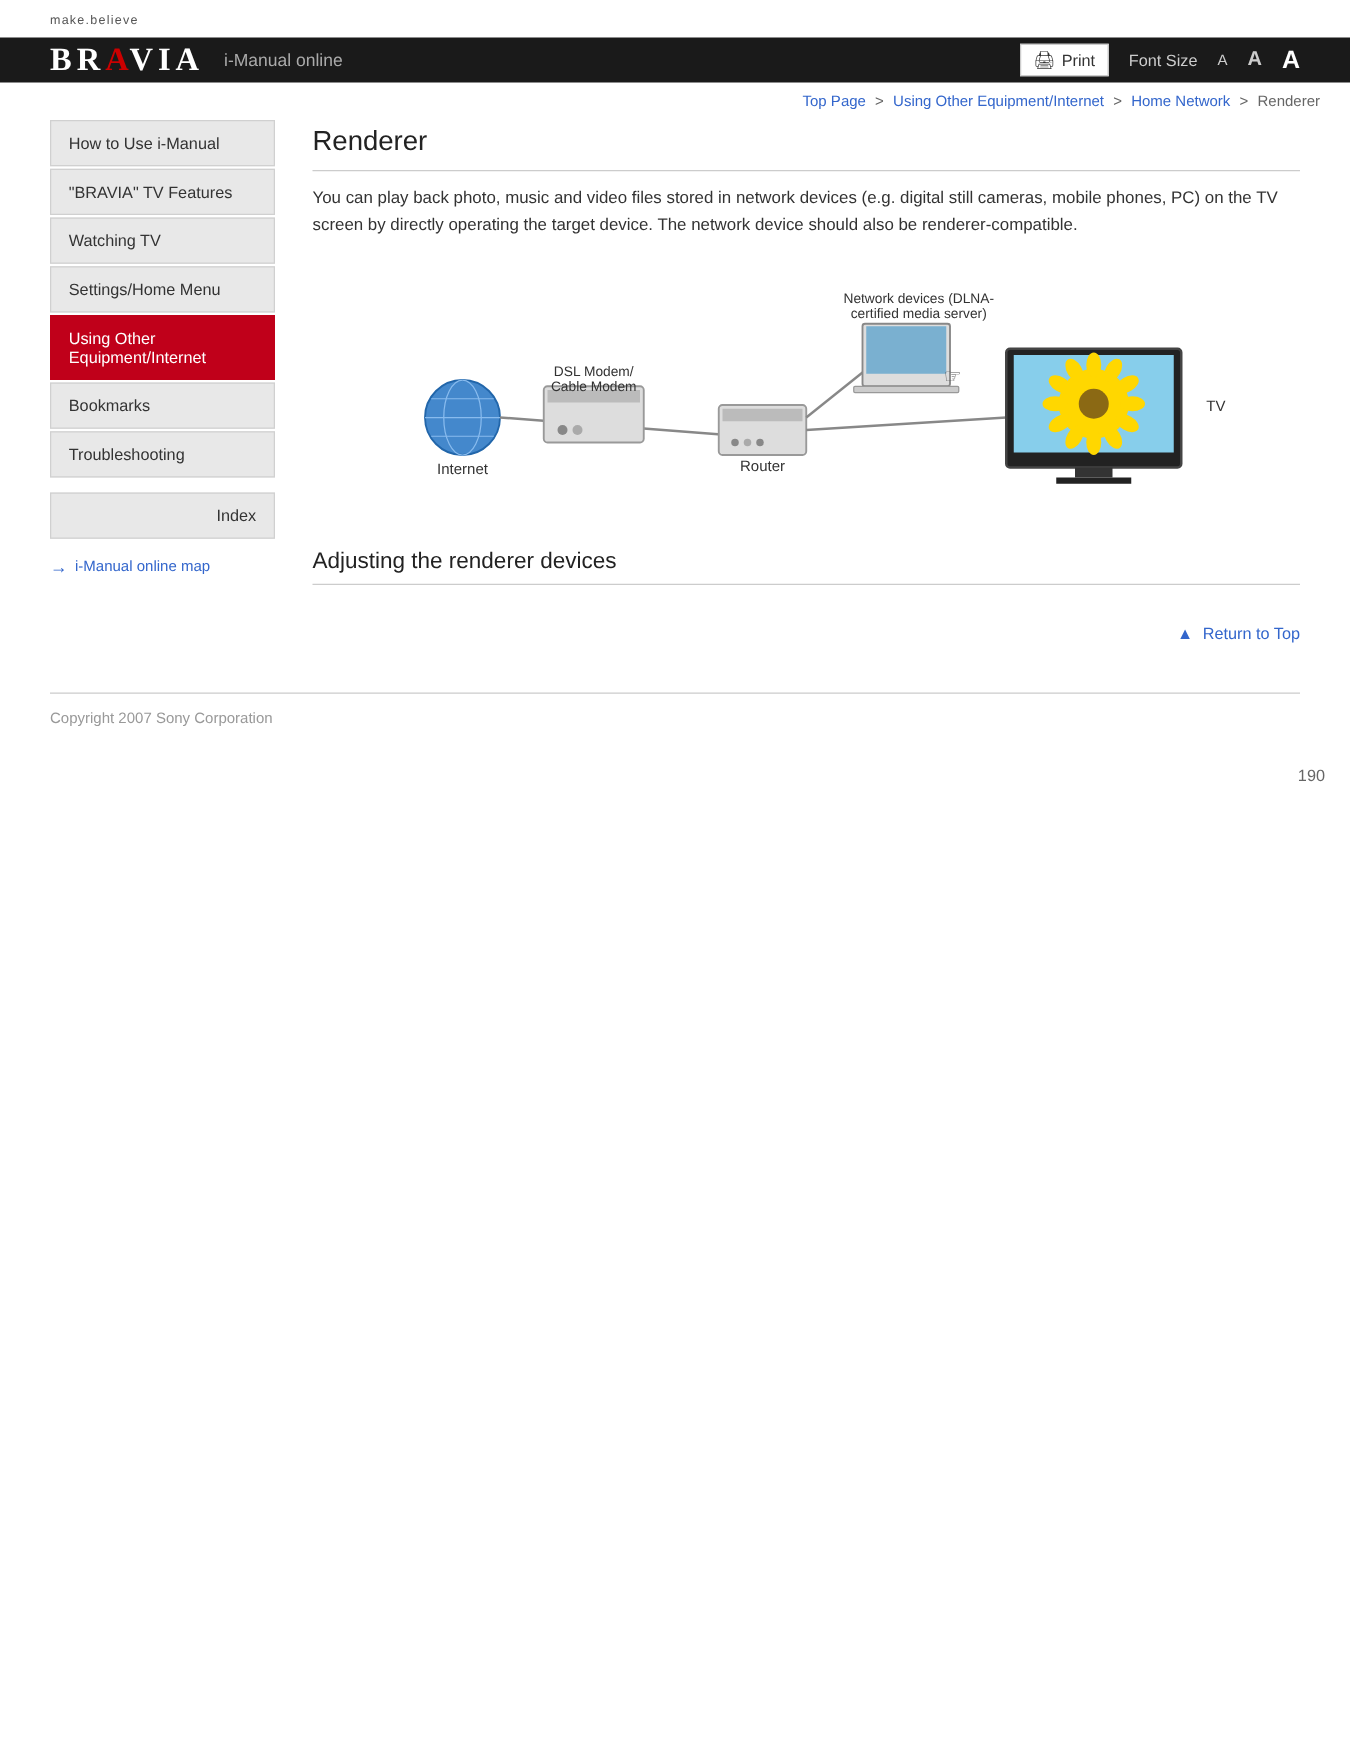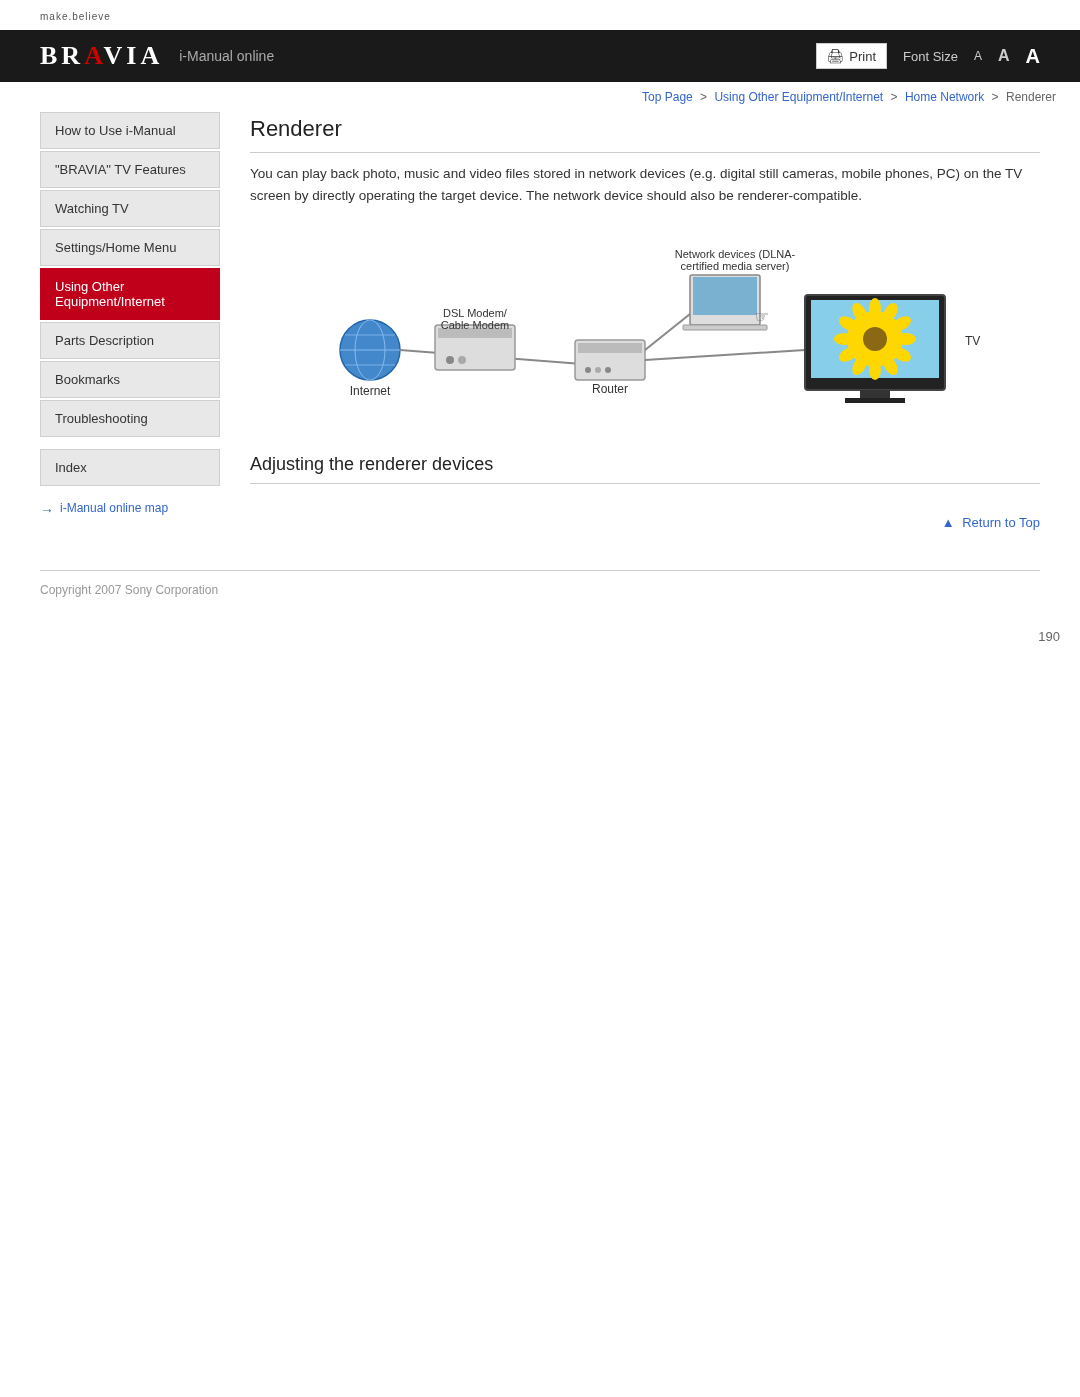--- a/index.html
+++ b/index.html
@@ -30,21 +30,21 @@
     }
     .sony-logo .tagline {
       font-size: 10px;
       color: #555;
       letter-spacing: 1px;
     }
 
     
     .bravia-bar {
       background: #1a1a1a;
-      height: 52px;
+      height: 36px;
       display: flex;
       align-items: center;
       justify-content: space-between;
       padding: 0 40px;
     }
     .bravia-left {
       display: flex;
       align-items: center;
       gap: 16px;
     }
@@ -138,20 +138,21 @@
     .sidebar-index {
       display: block;
       padding: 10px 14px;
       background: #e8e8e8;
       border: 1px solid #d0d0d0;
       margin-bottom: 2px;
       font-size: 13px;
       cursor: pointer;
       color: #333;
       text-decoration: none;
+      text-align: right;
     }
     .imanual-link {
       display: flex;
       align-items: center;
       gap: 6px;
       margin-top: 14px;
       font-size: 12px;
       color: #3366cc;
       text-decoration: none;
       cursor: pointer;
@@ -289,21 +290,20 @@
 </div>
 
 <div class="main-layout">
 
   <div class="sidebar">
     <a class="sidebar-item" href="#">How to Use i-Manual</a>
     <a class="sidebar-item" href="#">"BRAVIA" TV Features</a>
     <a class="sidebar-item" href="#">Watching TV</a>
     <a class="sidebar-item" href="#">Settings/Home Menu</a>
     <a class="sidebar-item active" href="#">Using Other Equipment/Internet</a>
-    <a class="sidebar-item" href="#">Parts Description</a>
     <a class="sidebar-item" href="#">Bookmarks</a>
     <a class="sidebar-item" href="#">Troubleshooting</a>
 
     <div class="sidebar-divider"></div>
 
     <a class="sidebar-index" href="#">Index</a>
 
     <a class="imanual-link" href="#">
       <span class="arrow-icon">→</span>
       <span>i-Manual online map</span>

